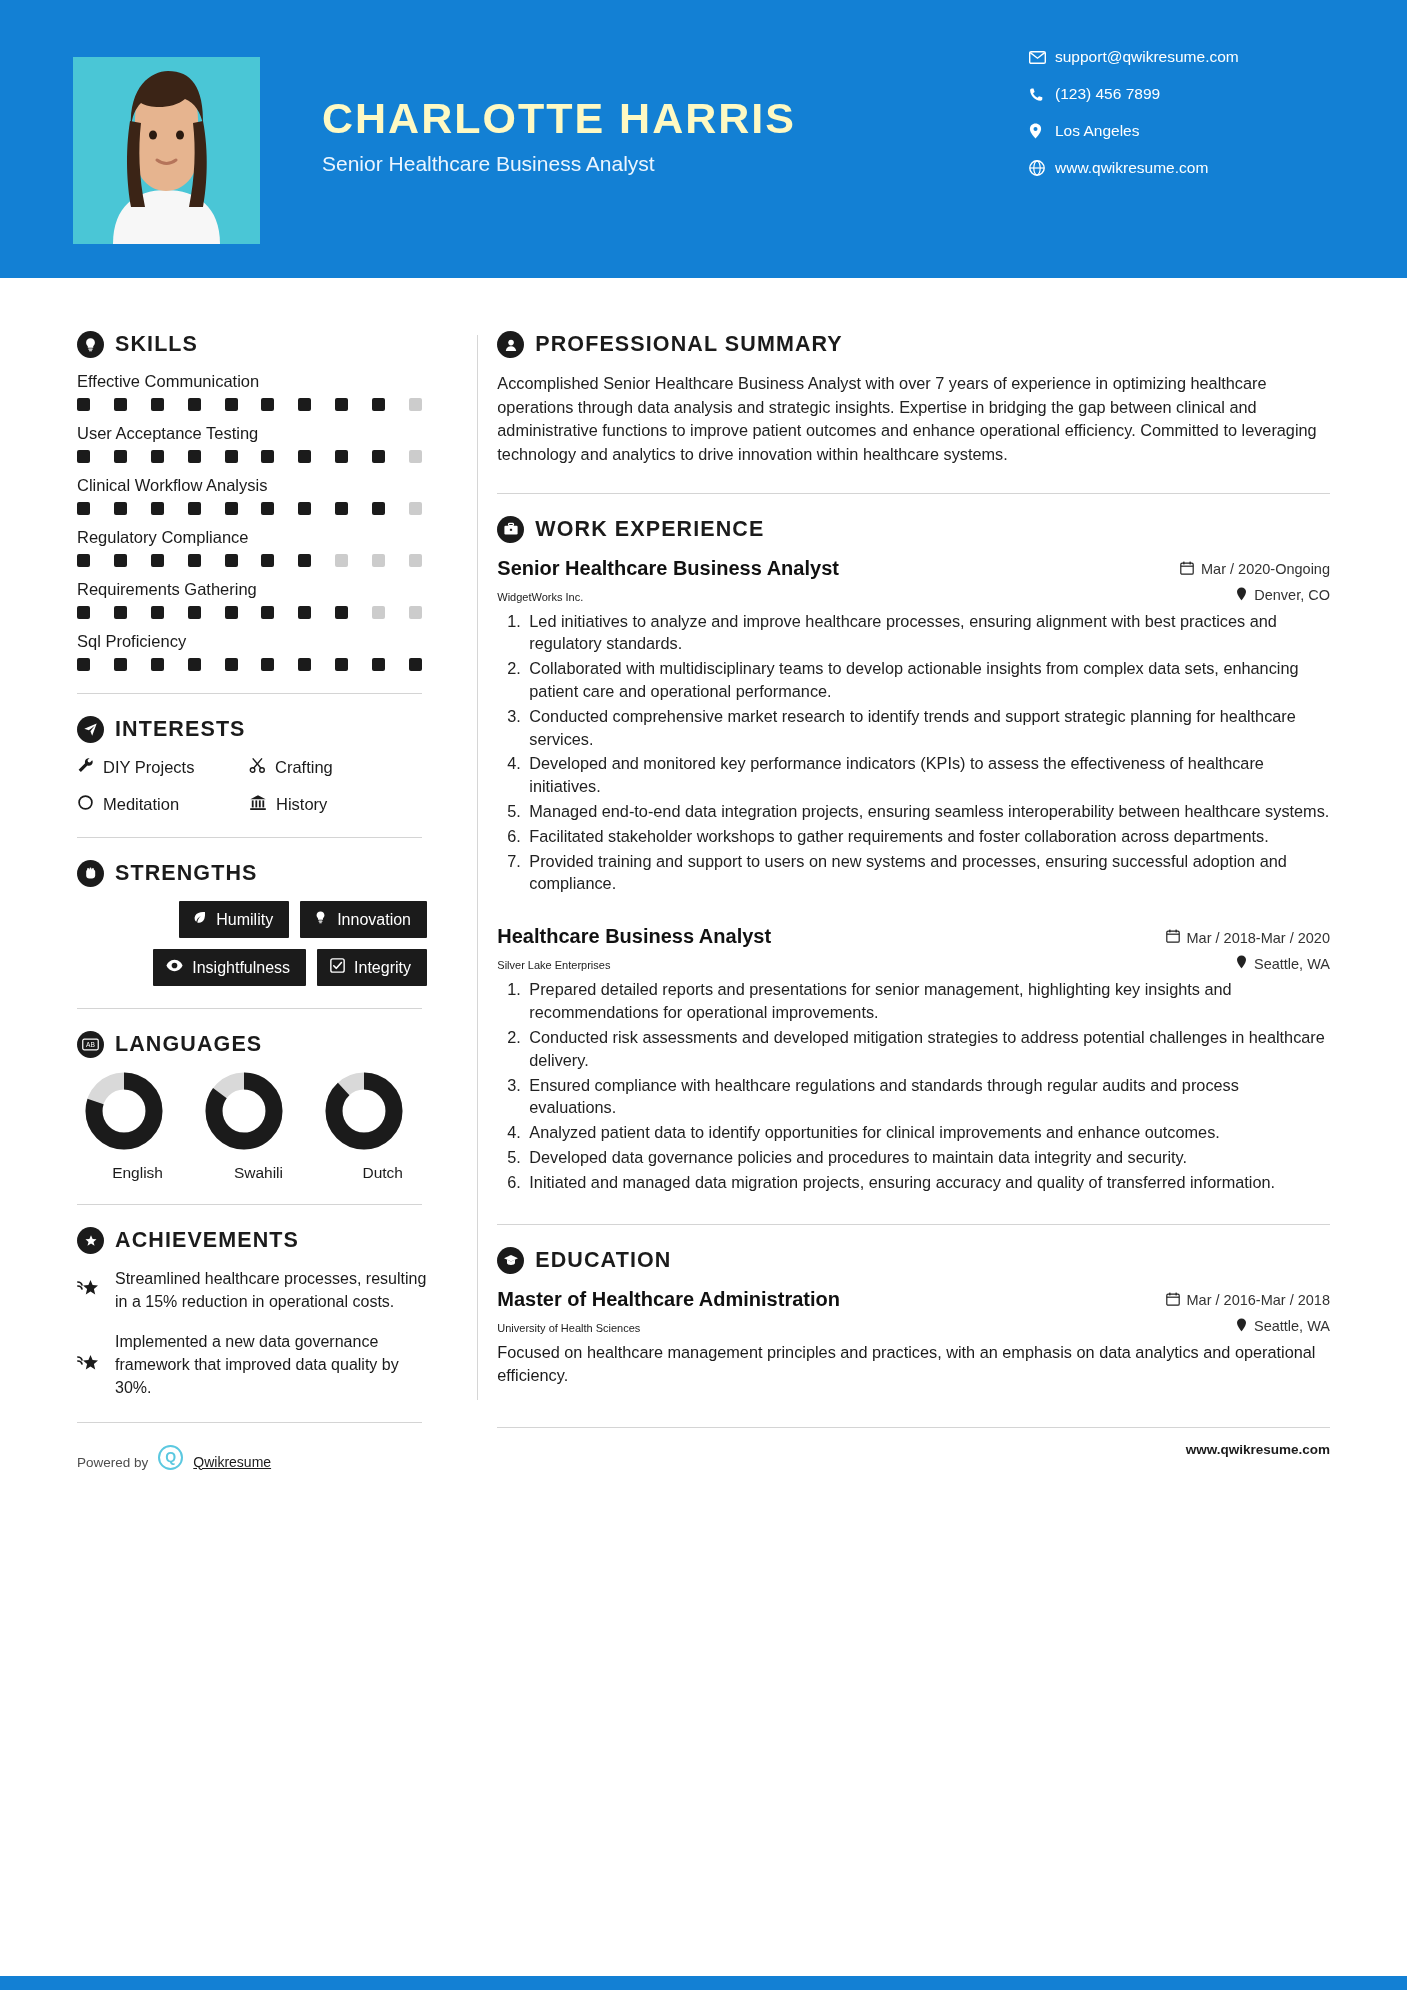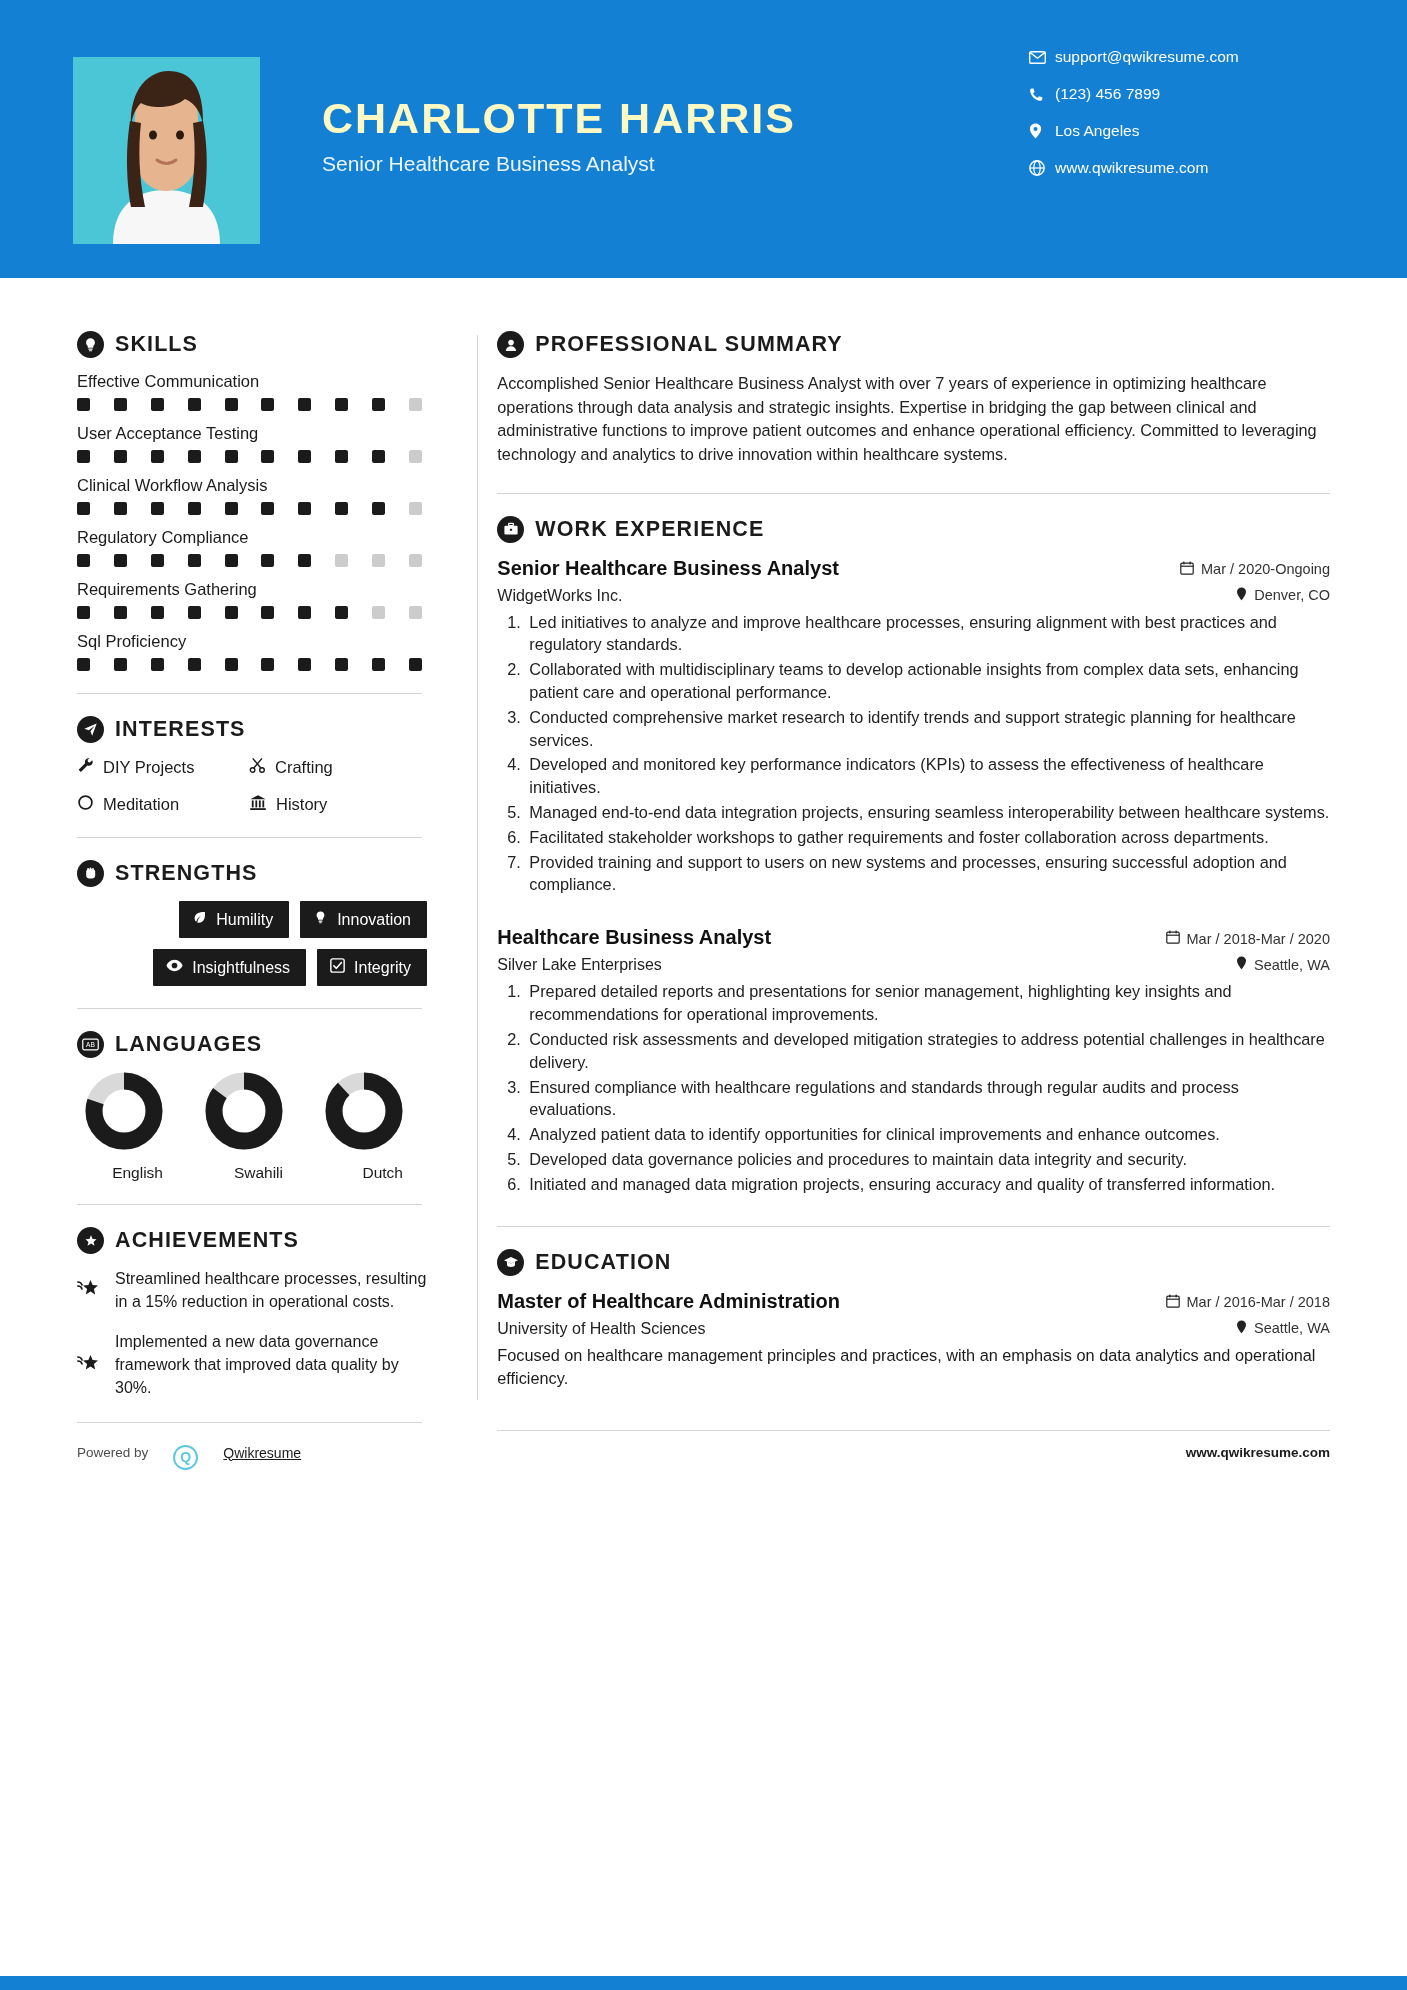--- a/index.html
+++ b/index.html
@@ -158,21 +158,21 @@
   .langs { display: flex; gap: 42px; margin-top: 14px; padding-left: 8px; }
   .lang { text-align: right; width: 78px; }
   .lang-label { font-size: 15.5px; margin-top: 10px; }
 
   
   .ach { display: flex; gap: 12px; margin-bottom: 18px; align-items: center; }
   .ach-text { font-size: 16px; line-height: 1.42; }
 
   
   .powered {
-    display: flex; align-items: flex-start; gap: 25px;
+    display: flex; align-items: flex-end; gap: 10px;
     font-size: 13.5px; color: #4d4d4d;
     margin-top: 22px;
   }
   .powered .qcirc {
     width: 25px; height: 25px; border-radius: 50%;
     border: 2px solid #5bc8e0;
     display: flex; align-items: center; justify-content: center;
     color: #5bc8e0; font-size: 14px; font-weight: bold;
   }
   .powered .qname { color: #1b1b1b; text-decoration: underline; font-size: 14px;}
@@ -188,21 +188,21 @@
 
   .job-head {
     display: flex; justify-content: space-between; align-items: baseline;
   }
   .job-role { font-size: 20px; font-weight: bold; color: #111; }
   .job-meta { font-size: 14.5px; color: #333; display: flex; align-items: center; gap: 7px; white-space: nowrap;}
   .job-sub {
     display: flex; justify-content: space-between; align-items: baseline;
     margin-top: 7px; margin-bottom: 6px;
   }
-  .company { font-size: 16px; color: #222; }
+  .company { font-size: 11px; color: #222; }
   ol.bullets { margin: 4px 0 0 0; padding-left: 28px; }
   ol.bullets li {
     font-size: 16.3px; line-height: 1.4; margin-bottom: 2px; color: #222;
     padding-left: 4px;
   }
   .exp-block { margin-bottom: 30px; }
 
   .edu-degree { font-size: 20px; font-weight: bold; color: #111; }
   .edu-desc { font-size: 16.3px; line-height: 1.42; margin-top: 4px; }
 

